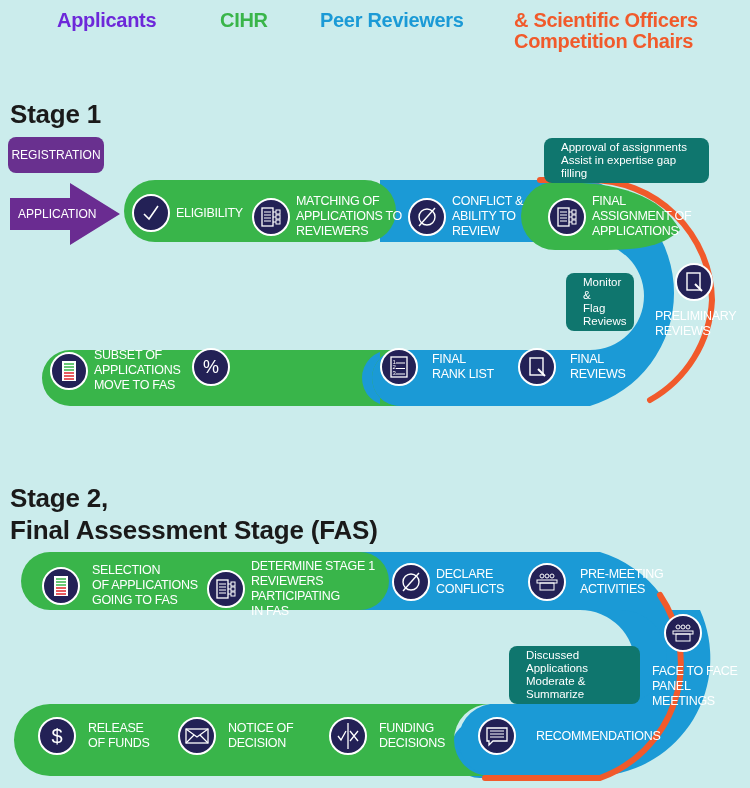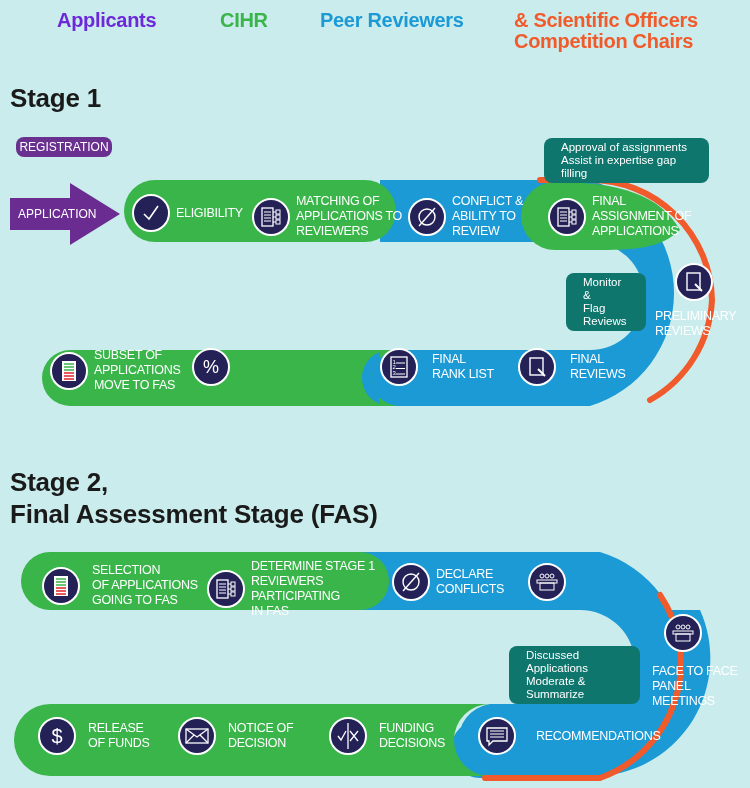--- a/index.html
+++ b/index.html
@@ -1,19 +1,19 @@
 <!DOCTYPE html>
 <html><head>
 <meta charset="utf-8">
 <style>
   html, body { margin:0; padding:0; }
   body { width:750px; height:788px; background:#cbecec; position:relative; overflow:hidden;
          font-family:"Liberation Sans", sans-serif; }
   .legend { position:absolute; font-weight:bold; font-size:20px; line-height:21px; letter-spacing:-0.3px; }
-  .stage-title { position:absolute; left:10px; font-weight:bold; color:#1a1a1a; font-size:26px; line-height:32px; letter-spacing:-0.2px; }
+  .stage-title { position:absolute; left:10px; font-weight:bold; color:#1a1a1a; font-size:26px; line-height:32px; letter-spacing:-0.2px;margin-top:16px; }
   svg.track { position:absolute; left:0; top:0; }
   .step { position:absolute; display:flex; align-items:center; }
   .icon { width:38px; height:38px; border-radius:50%; background:#232156; border:2px solid #fff;
           display:flex; align-items:center; justify-content:center; flex:none; box-sizing:border-box; }
   .icon svg { width:26px; height:26px; }
   .label { color:#fff; font-size:12.5px; line-height:15px; margin-left:6px; text-transform:uppercase; letter-spacing:-0.3px; }
   .pill { position:absolute; background:#69308f; color:#fff; font-size:12px; border-radius:8px; display:flex; align-items:center; justify-content:center; }
   .note { position:absolute; background:#0f766e; color:#fff; font-size:11.5px; line-height:13px; border-radius:8px; padding:3px 17px; box-sizing:border-box; }
 </style>
 </head>
@@ -48,28 +48,28 @@
 
   <polygon points="10,198 70,198 70,183 120,214 70,245 70,230 10,230" fill="#6a2c91"></polygon>
 
   <path d="M360,552 L600,552 A118,118 0 0 1 600,778 L480,778 A28,28 0 0 1 480,720 L580,720 A55,55 0 0 0 580,610 L360,610 Z" fill="#1b9ad6"></path>
   <path d="M50,552 L360,552 A29,29 0 0 1 360,610 L50,610 A29,29 0 0 1 50,552 Z" fill="#39b54a"></path>
   <path d="M50,704 L490,704 A28,28 0 0 0 490,776 L50,776 A36,36 0 0 1 50,704 Z" fill="#39b54a"></path>
   <path d="M490,704 L620,704 A40,40 0 0 0 620,610 L700,610 A118,118 0 0 1 600,776 L500,776 A36,36 0 0 1 490,704 Z" fill="#1b9ad6"></path>
   <path d="M660,595 A122,122 0 0 1 600,778 L485,778" fill="none" stroke="#f15a2b" stroke-width="6" stroke-linecap="round"></path>
 </svg>
 
-<div class="pill" style="left:16px;top:137px;width:96px;height:20px">REGISTRATION</div>
+<div class="pill" style="left:8px;top:137px;width:96px;height:36px">REGISTRATION</div>
 <div style="position:absolute;left:18px;top:207px;color:#fff;font-size:12px">APPLICATION</div>
 
 <div class="note" style="left:544px;top:138px;width:165px">
   <div>Approval of assignments</div>
   <div>Assist in expertise gap filling</div>
 </div>
-<div class="note" style="left:566px;top:273px;width:80px">
+<div class="note" style="left:566px;top:273px;width:68px">
   <div>Monitor &amp;</div>
   <div>Flag Reviews</div>
 </div>
 <div class="note" style="left:509px;top:646px;width:131px">
   <div>Discussed Applications</div>
   <div>Moderate &amp; Summarize</div>
 </div>
 
 <svg width="0" height="0" style="position:absolute">
   <defs>
@@ -266,20 +266,24 @@
       <div>DECLARE</div>
       <div>CONFLICTS</div>
     </div>
 </div>
 <div class="step" style="left:528px;top:563px">
   <div class="icon">
       <svg>
         <use href="#i-panel"></use>
       </svg>
     </div>
+  <div class="label" style="margin-left:14px">
+      <div>PRE-MEETING</div>
+      <div>ACTIVITIES</div>
+    </div>
 </div>
 <div style="position:absolute;left:652px;top:614px;width:95px">
   <div class="icon" style="margin-left:12px">
       <svg>
         <use href="#i-panel"></use>
       </svg>
     </div>
   <div class="label" style="margin:12px 0 0 0">
       <div>FACE TO FACE</div>
       <div>PANEL</div>

